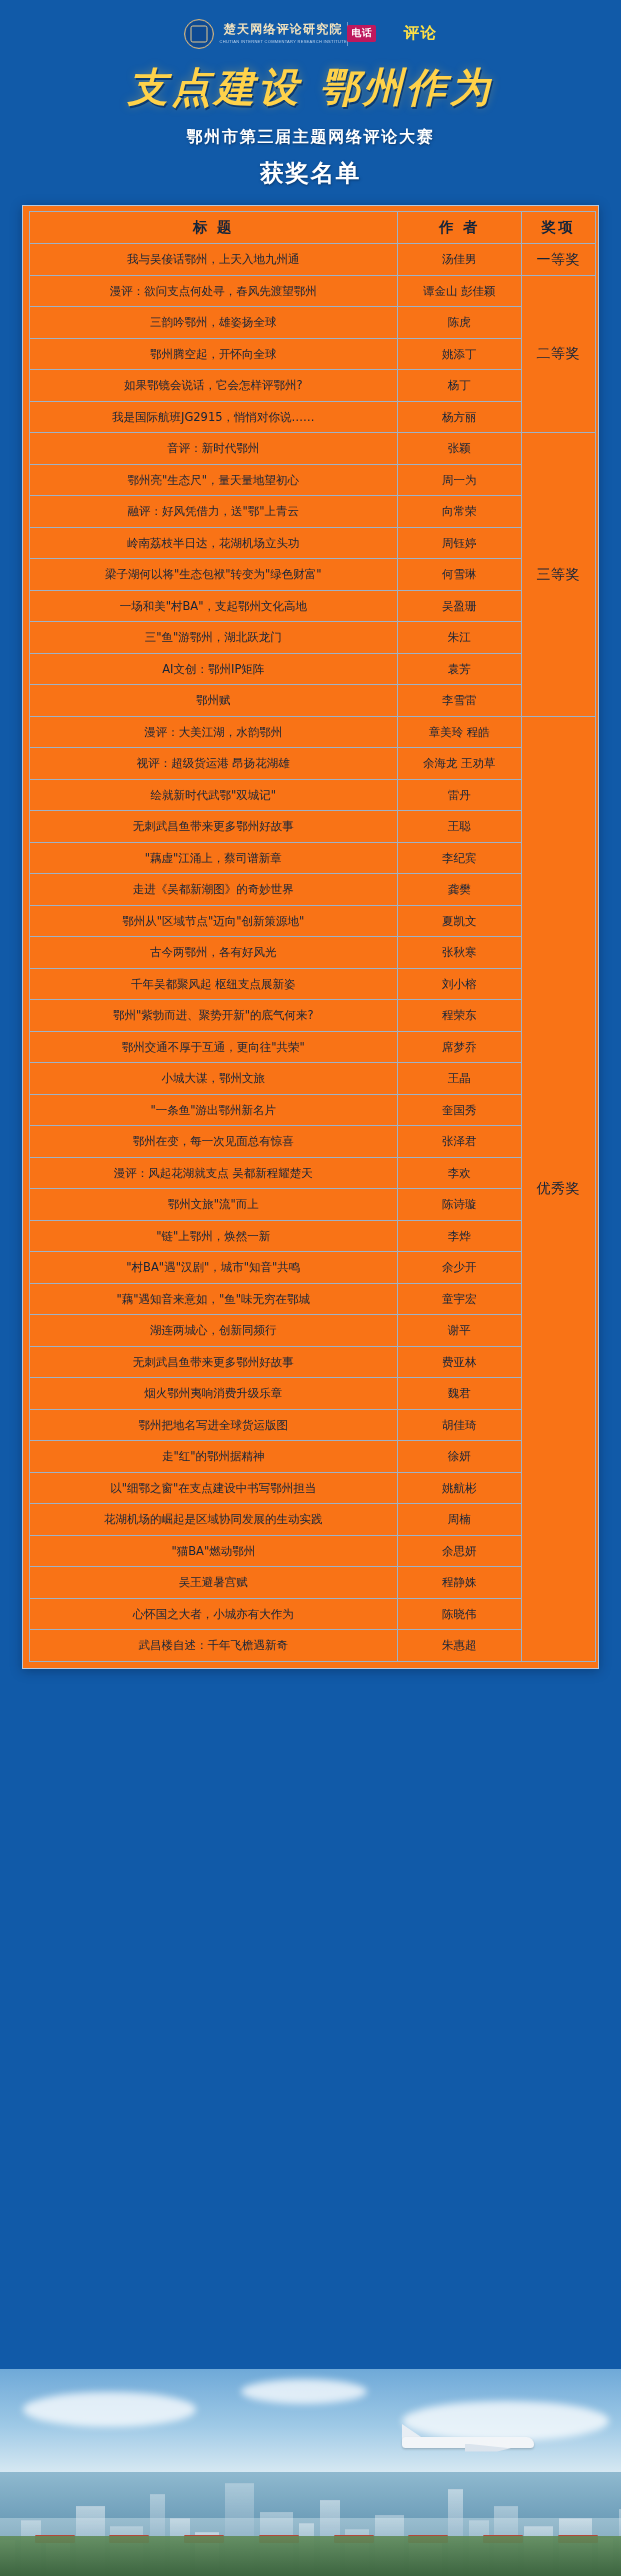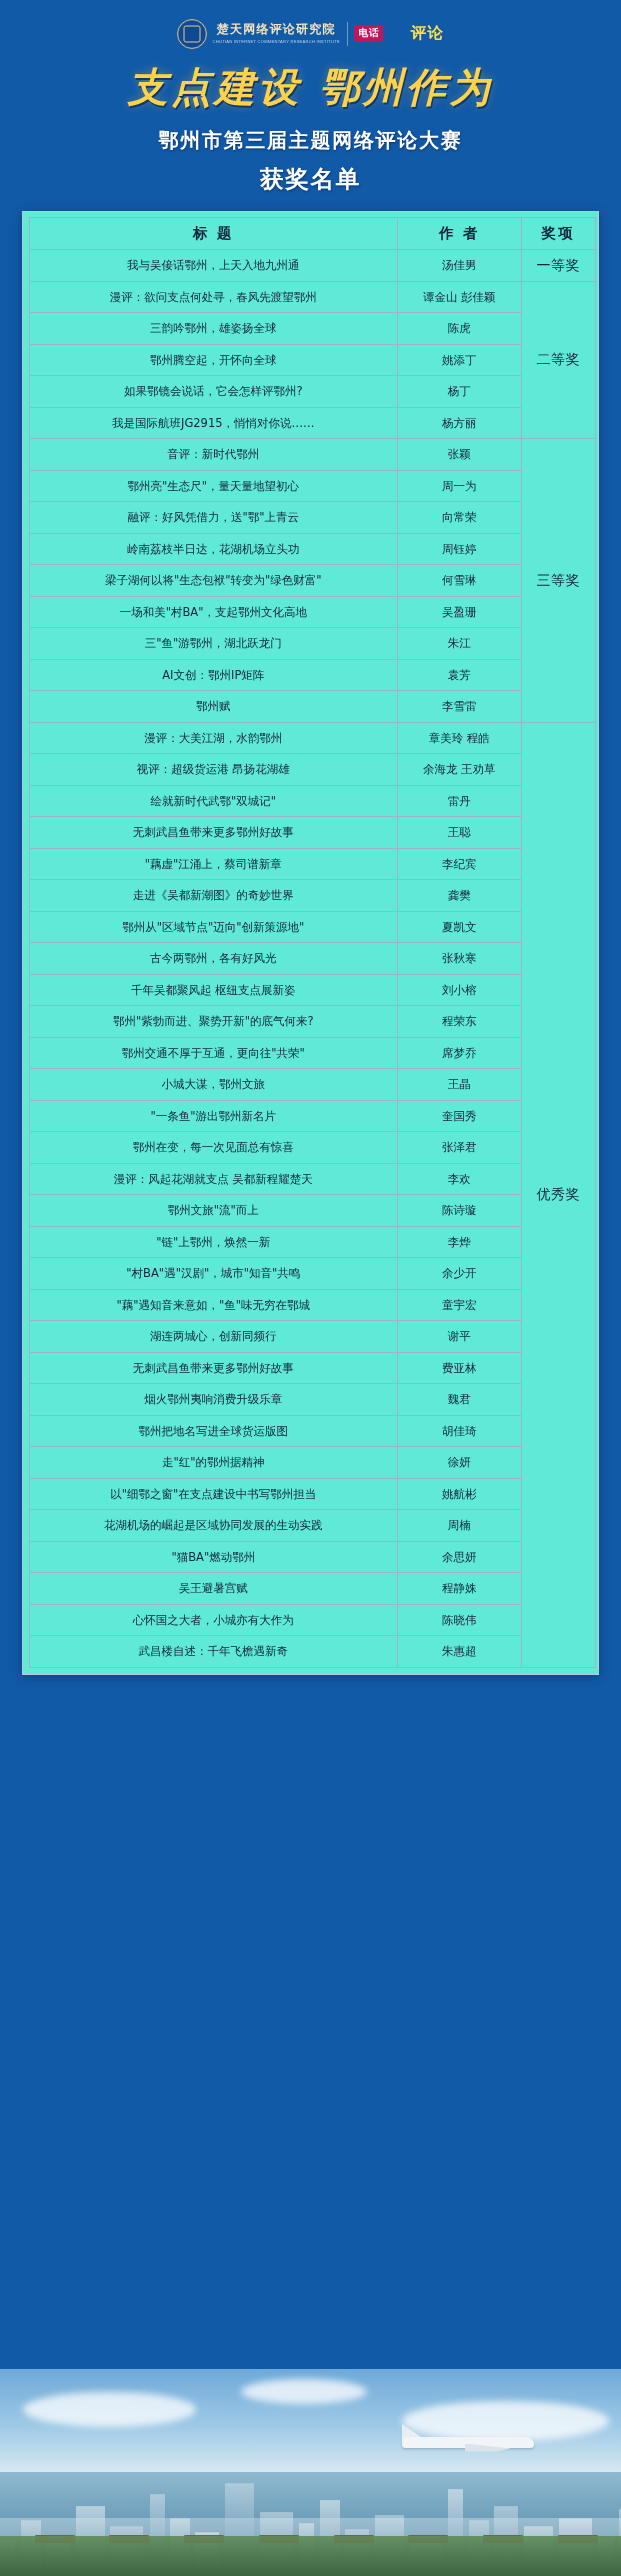--- a/index.html
+++ b/index.html
@@ -25,21 +25,21 @@
   
   .header {
     position: relative;
     padding-top: 15px;
     text-align: center;
   }
   .logos {
     display: flex;
     justify-content: center;
     align-items: center;
-    gap: 7px;
+    gap: 0;
     height: 37px;
   }
   .logo-left {
     display: flex;
     align-items: center;
     gap: 5.8px;
   }
   .emblem {
     width: 28px;
     height: 28px;
@@ -117,34 +117,34 @@
   }
 
   .title-block {
     margin-top: 11.5px;
     color: #ffffff;
     font-weight: bold;
     font-family: "DejaVu Sans", sans-serif;
     text-shadow: 0.6px 1.2px 2.3px rgba(4,30,64,.6);
   }
   .title-line1 {
-    font-size: 20px;
+    font-size: 16px;
     letter-spacing: 1.7px;
   }
   .title-line2 {
     font-size: 23.6px;
     letter-spacing: 1.7px;
     margin-top: 9.2px;
   }
 
   
   .table-wrap {
     margin: 16px auto 0;
     width: 577px;
-    background: #5eead4;
+    background: #f97316;
     border: 0.6px solid #b9c9dc;
     box-shadow: 0 2.3px 10.4px rgba(2,20,46,.35);
     padding: 5.8px;
     box-sizing: border-box;
   }
   table {
     width: 100%;
     border-collapse: collapse;
     table-layout: fixed;
     font-family: "DejaVu Sans", sans-serif;

